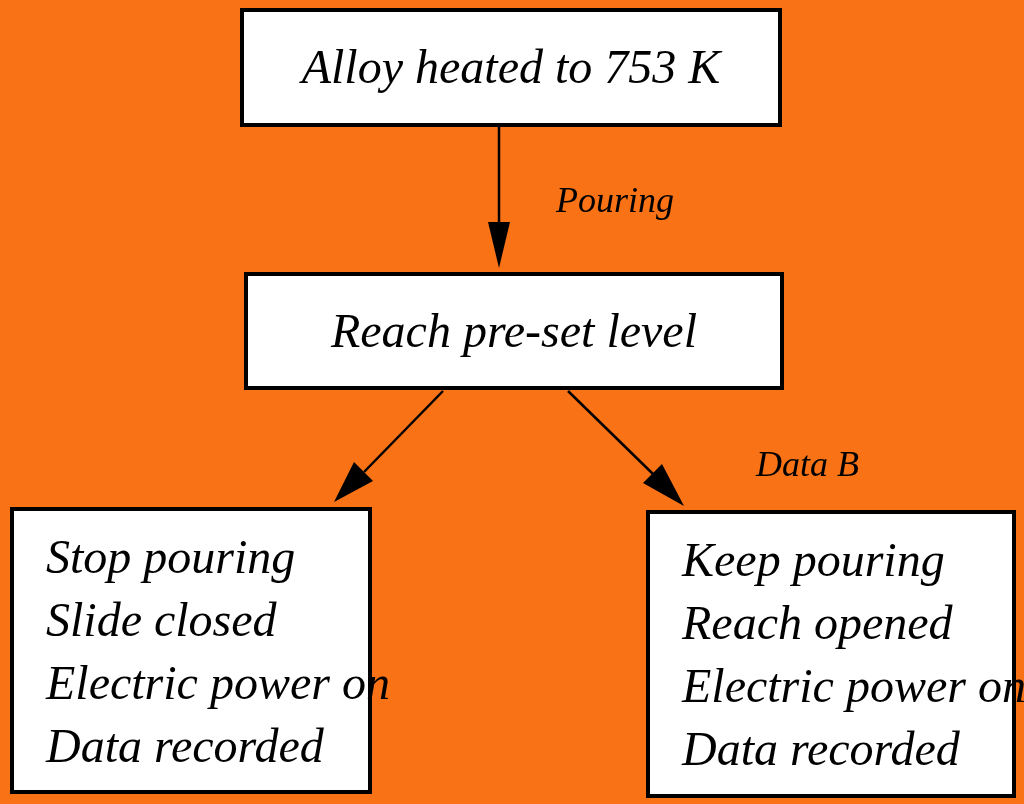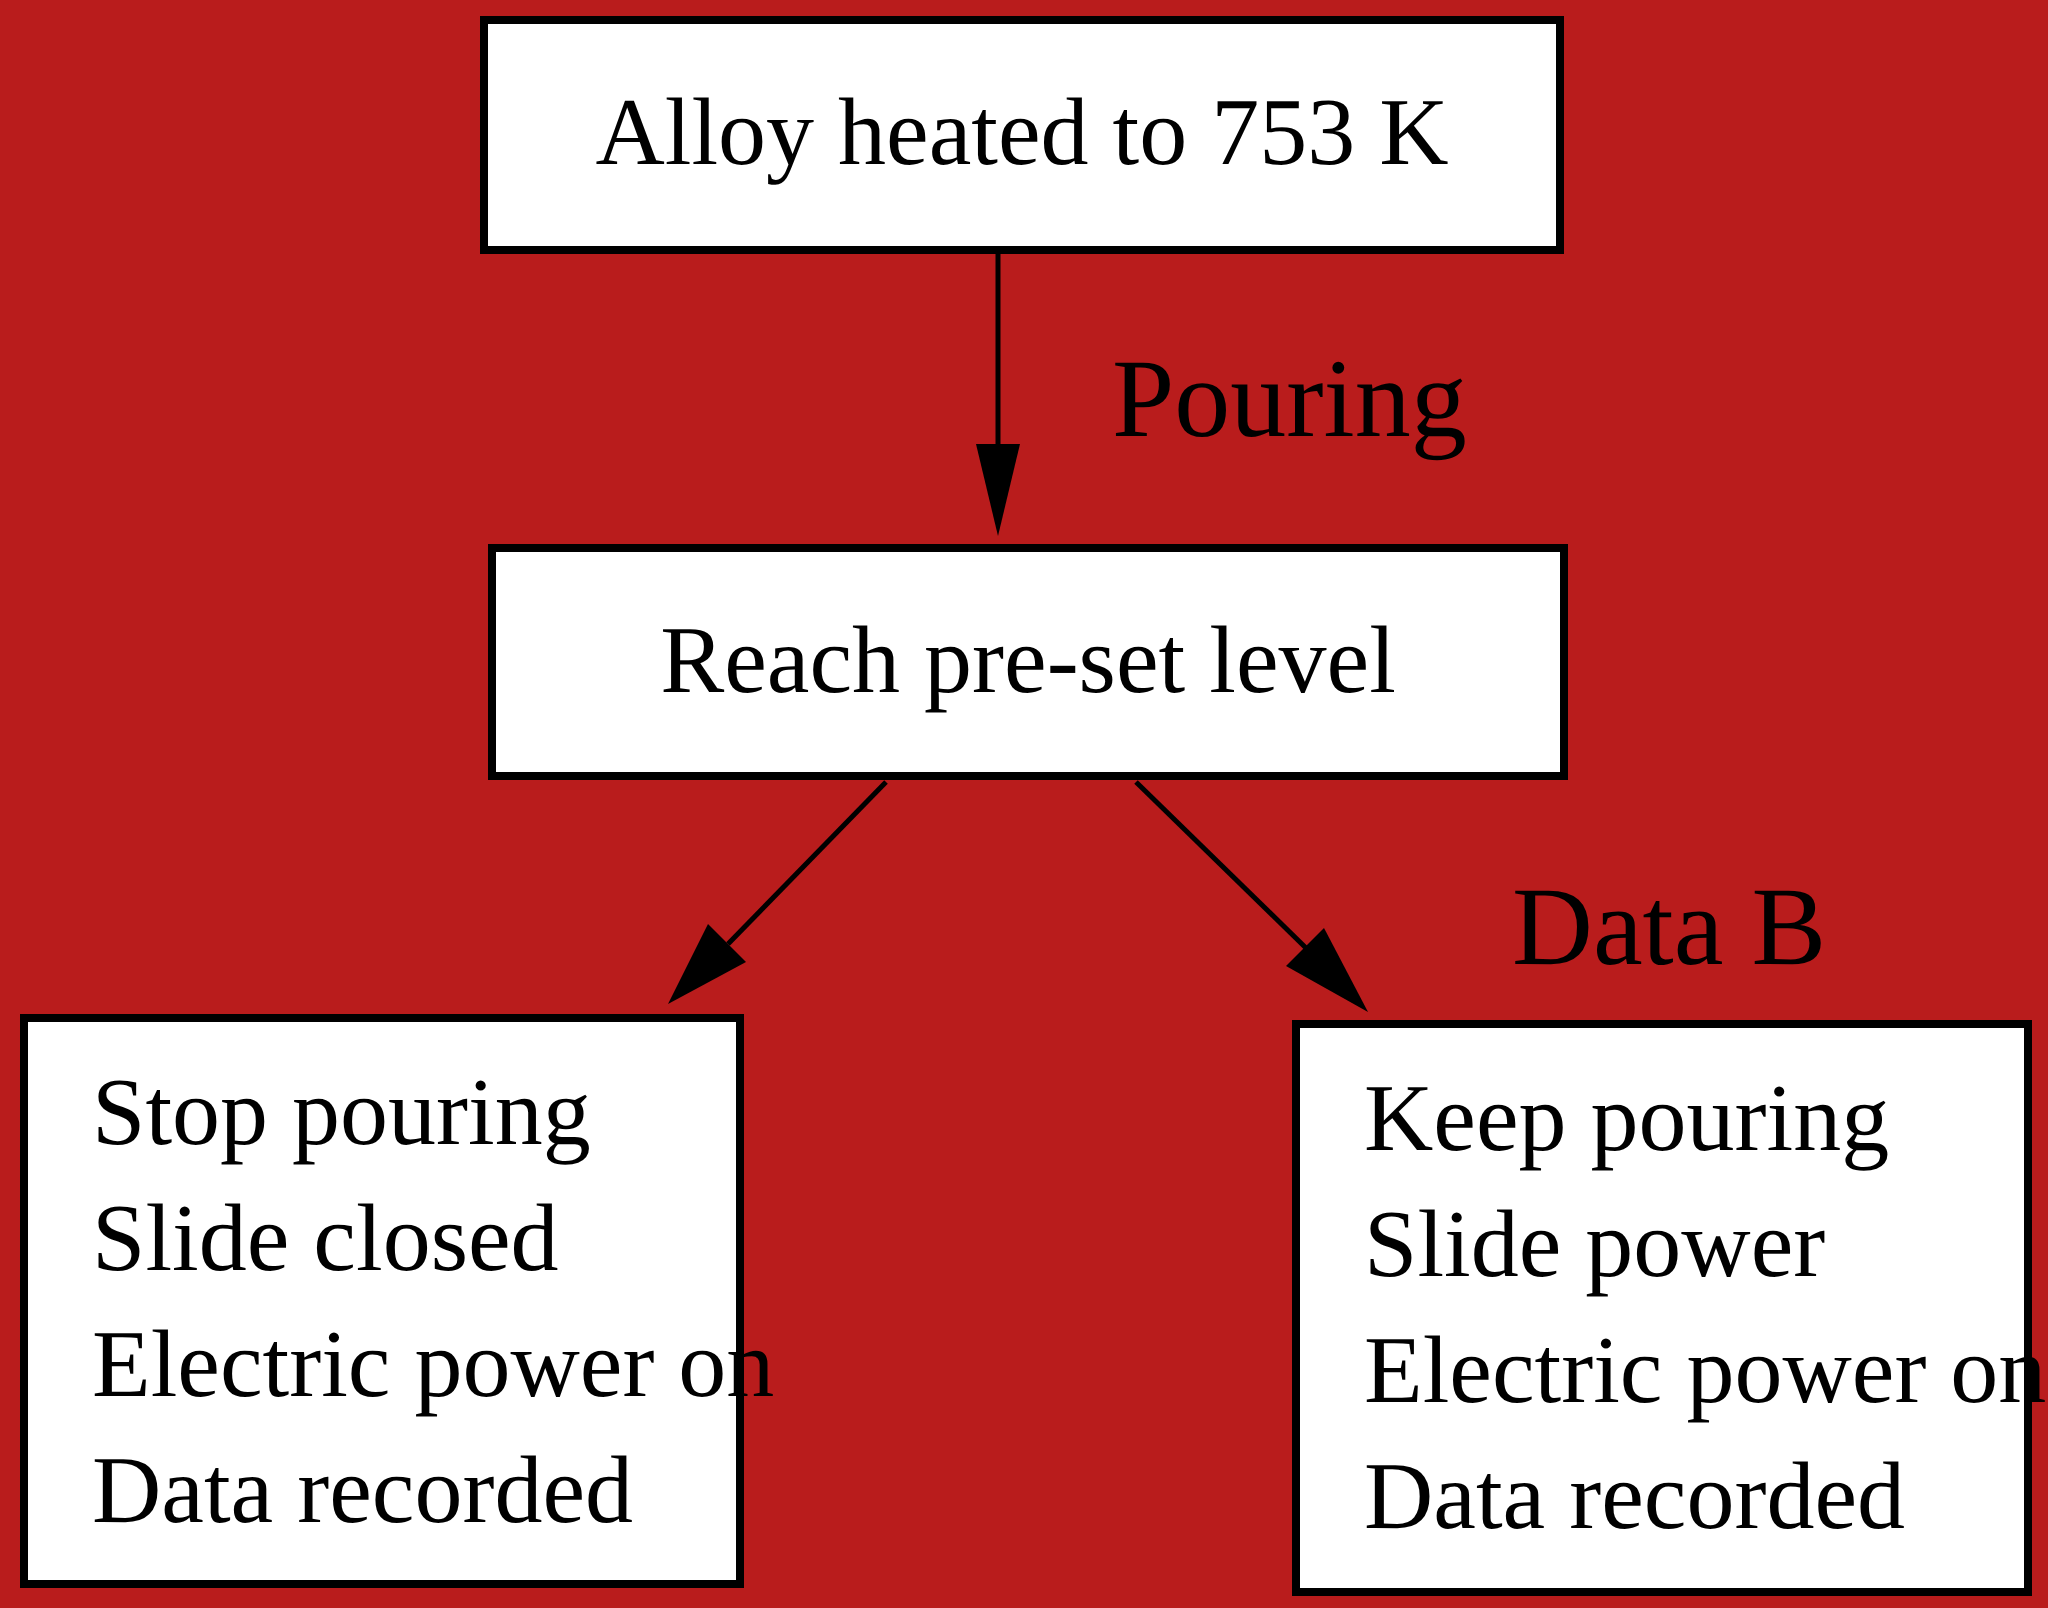--- a/index.html
+++ b/index.html
@@ -4,24 +4,25 @@
 <style>
   html, body {
     margin: 0;
     padding: 0;
     background: #ffffff;
   }
   .canvas {
     position: relative;
     width: 1024px;
     height: 804px;
-    background: #b91c1c;
+    background: #f97316;
     color: #000000;
     font-family: "Liberation Serif", "DejaVu Serif", serif;
     overflow: hidden;
+    font-style: italic;
   }
   .arrows {
     position: absolute;
     left: 0;
     top: 0;
     width: 1024px;
     height: 804px;
   }
   .box {
     position: absolute;
@@ -45,21 +46,21 @@
     justify-content: center;
     padding-left: 32px;
   }
   .step-line {
     font-size: 48px;
     line-height: 63px;
     white-space: nowrap;
   }
   .float-label {
     position: absolute;
-    font-size: 56px;
+    font-size: 36px;
     line-height: 48px;
     white-space: nowrap;
   }
   .top-box    { left: 240px; top: 8px;   width: 542px; height: 119px; }
   .mid-box    { left: 244px; top: 272px; width: 540px; height: 118px; }
   .left-box   { left: 10px;  top: 507px; width: 362px; height: 287px; }
   .right-box  { left: 646px; top: 510px; width: 370px; height: 288px; }
   .pouring-label { left: 556px; top: 176px; }
   .trial-a-label { left: 103px; top: 440px; }
   .trial-b-label { left: 756px; top: 440px; }
@@ -96,18 +97,18 @@
 
   <div class="box steps left-box">
     <div class="step-line">Stop pouring</div>
     <div class="step-line">Slide closed</div>
     <div class="step-line">Electric power on</div>
     <div class="step-line">Data recorded</div>
   </div>
 
   <div class="box steps right-box">
     <div class="step-line">Keep pouring</div>
-    <div class="step-line">Slide power</div>
+    <div class="step-line">Reach opened</div>
     <div class="step-line">Electric power on</div>
     <div class="step-line">Data recorded</div>
   </div>
 
 </div>
 
 </body></html>

